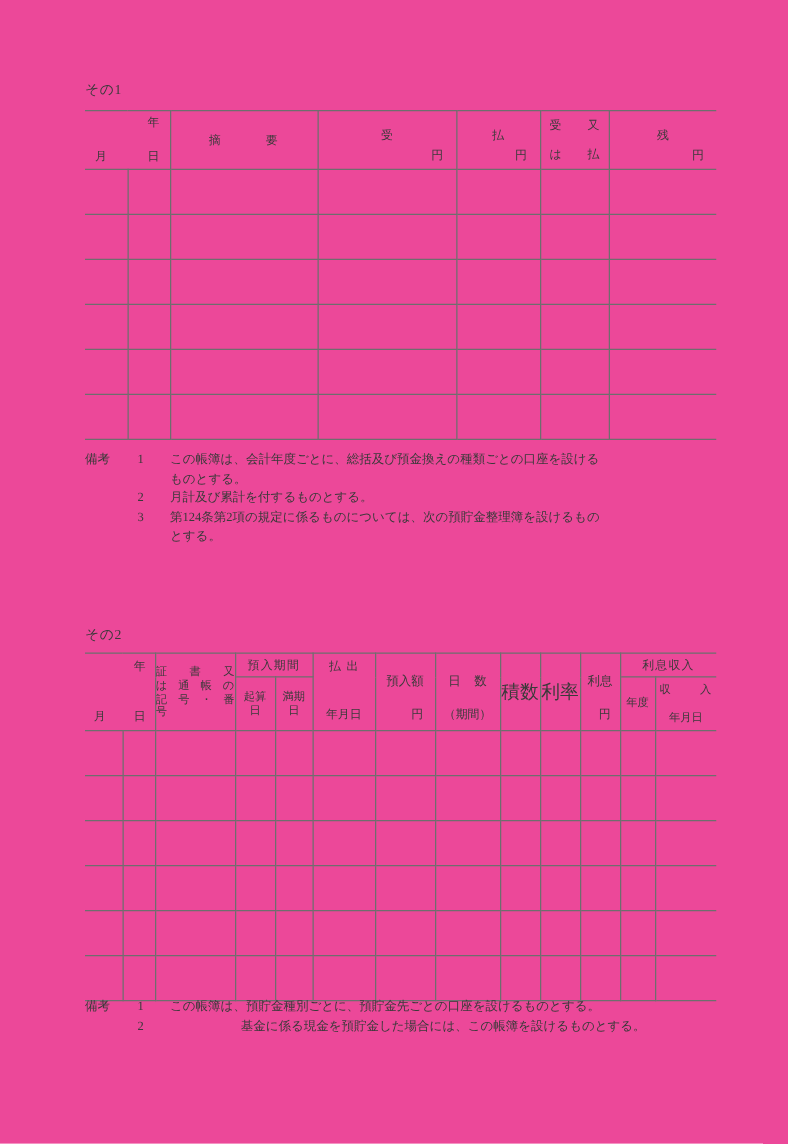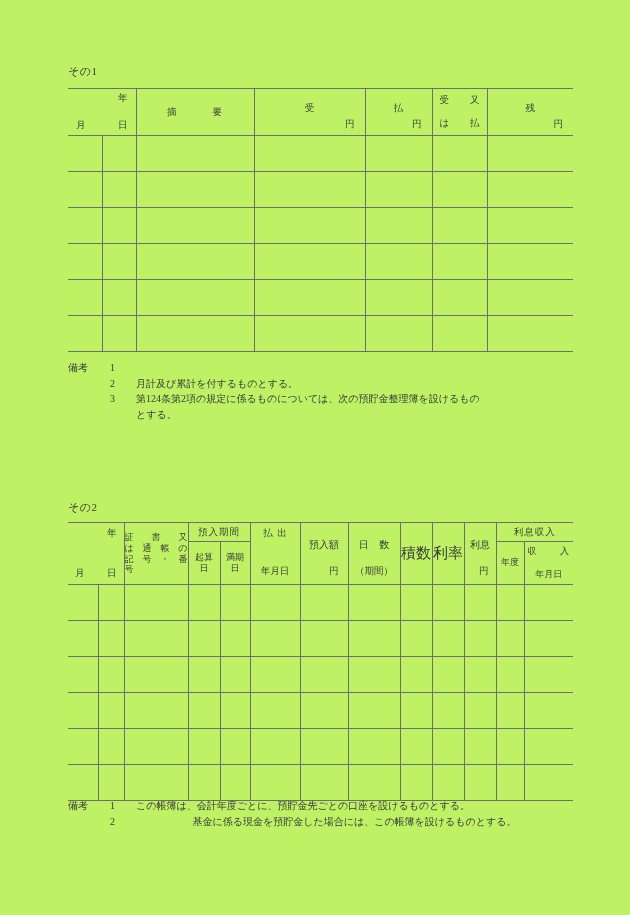--- a/index.html
+++ b/index.html
@@ -13,21 +13,21 @@
     position: relative;
     font-family: "Liberation Serif", "DejaVu Serif", serif;
     color: #333333;
     -webkit-font-smoothing: antialiased;
   }
   .page {
     position: absolute;
     left: 0; top: 0;
     width: 630px;
     height: 915px;
-    background: #bef264;
+    background: #ec4899;
     overflow: hidden;
   }
 
   
   .section-label {
     position: absolute;
     font-size: 11px;
     letter-spacing: 0.5px;
     color: #3a3a3a;
     white-space: nowrap;
@@ -309,20 +309,24 @@
         <td class="rowcell"></td>
         <td class="rowcell"></td>
       </tr>
     </tbody>
   </table>
 
   <div class="remarks" style="left:68px; top:360px; width:505px;">
     <div class="rm-row">
       <span class="rm-head">備考</span>
       <span class="rm-num">1</span>
+      <span class="rm-text">
+        <span>この帳簿は、会計年度ごとに、総括及び預金換えの種類ごとの口座を設ける</span>
+        <span class="cont">ものとする。</span>
+      </span>
     </div>
     <div class="rm-row">
       <span class="rm-head"></span>
       <span class="rm-num">2</span>
       <span class="rm-text" style="text-align:left;">
         <span>月計及び累計を付するものとする。</span>
       </span>
     </div>
     <div class="rm-row">
       <span class="rm-head"></span>
@@ -517,21 +521,21 @@
         <td class="rowcell"></td>
       </tr>
     </tbody>
   </table>
 
   <div class="remarks" style="left:68px; top:798px; width:505px;">
     <div class="rm-row">
       <span class="rm-head">備考</span>
       <span class="rm-num">1</span>
       <span class="rm-text" style="text-align:left;">
-        <span>この帳簿は、会計年度ごとに、預貯金先ごとの口座を設けるものとする。</span>
+        <span>この帳簿は、預貯金種別ごとに、預貯金先ごとの口座を設けるものとする。</span>
       </span>
     </div>
     <div class="rm-row">
       <span class="rm-head"></span>
       <span class="rm-num">2</span>
       <span class="rm-text" style="text-align:center;">
         <span>基金に係る現金を預貯金した場合には、この帳簿を設けるものとする。</span>
       </span>
     </div>
   </div>

